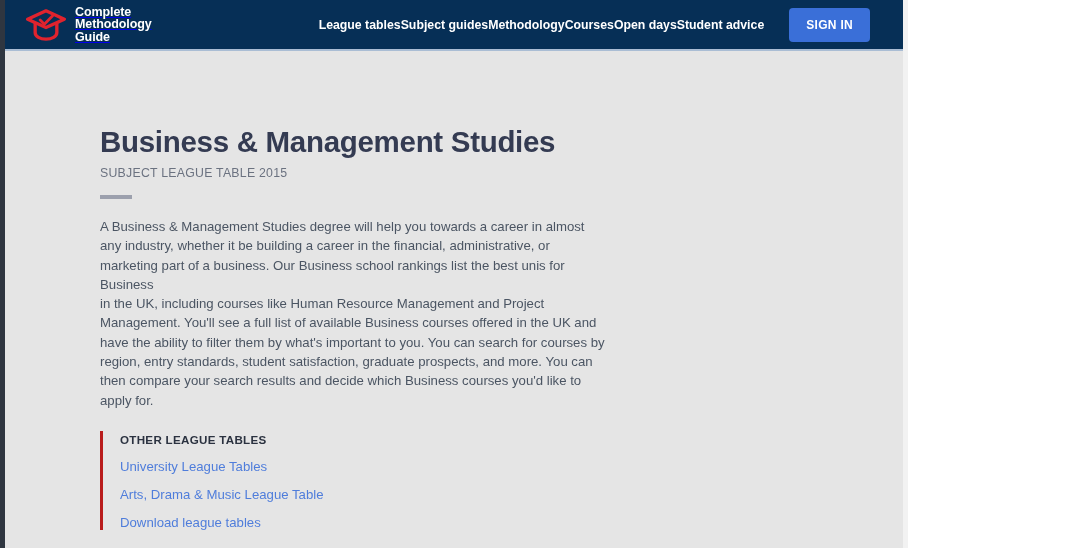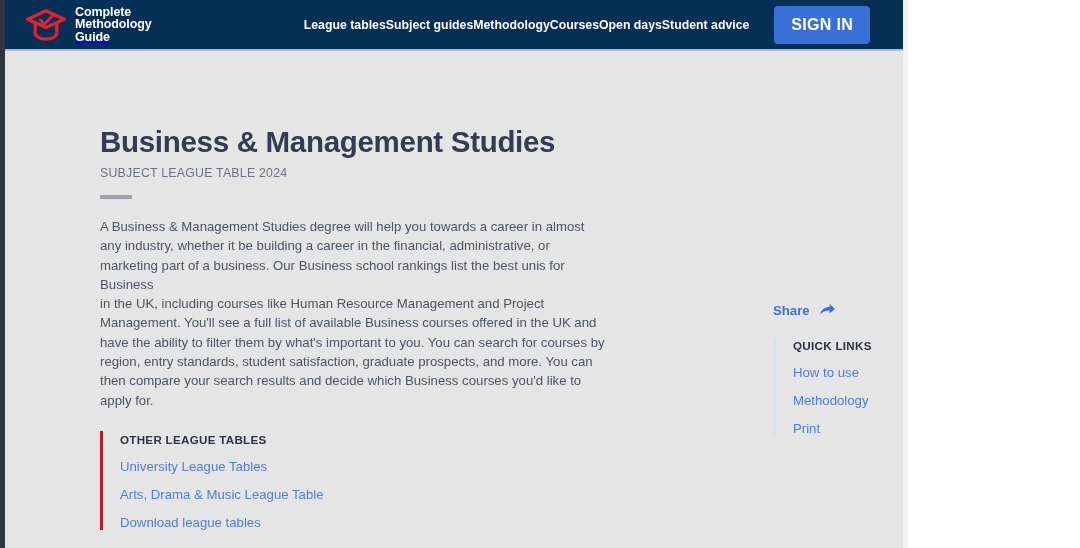--- a/index.html
+++ b/index.html
@@ -75,21 +75,21 @@
     font-size: 12.3px;
     font-weight: 600;
     text-decoration: none;
     white-space: nowrap;
   }
   .signin-btn {
     margin-left: 25px;
     margin-right: 38px;
     background: #3a6fd8;
     color: #ffffff;
-    font-size: 16px;
+    font-size: 12px;
     font-weight: bold;
     letter-spacing: 0.3px;
     border: none;
     border-radius: 4px;
     padding: 10px 17px;
     cursor: pointer;
     font-family: "Liberation Sans", sans-serif;
   }
 
   
@@ -235,21 +235,21 @@
       <a href="#">Courses</a>
       <a href="#">Open days</a>
       <a href="#">Student advice</a>
       <button class="signin-btn">SIGN IN</button>
     </nav>
   </header>
 
   <main id="content">
 
     <h1 id="page-title">Business &amp; Management Studies</h1>
-    <div id="subtitle">SUBJECT LEAGUE TABLE 2024</div>
+    <div id="subtitle">SUBJECT LEAGUE TABLE 2015</div>
     <div class="title-rule"></div>
 
     <p id="intro" style="white-space: pre-line;">A Business &amp; Management Studies degree will help you towards a career in almost any industry, whether it be building a career in the financial, administrative, or marketing part of a business. Our Business school rankings list the best unis for Business
 in the UK, including courses like Human Resource Management and Project
 Management. You'll see a full list of available Business courses offered in the UK and have the ability to filter them by what's important to you. You can search for courses by region, entry standards, student satisfaction, graduate prospects, and more. You can then compare your search results and decide which Business courses you'd like to apply for.</p>
 
     <section class="link-block">
       <div class="block-title">OTHER LEAGUE TABLES</div>
       <a href="#">University League Tables</a>
       <a href="#">Arts, Drama &amp; Music League Table</a>
@@ -257,32 +257,15 @@
     </section>
 
     <div id="view-less">
       <span class="minus">–</span>
       <span class="vl-label">View less</span>
     </div>
 
     
 
     
-    <aside id="right-rail">
-
-      <div id="share-row">
-        <span class="share-label">Share</span>
-        <svg width="17" height="15" viewBox="0 0 17 15">
-          <path d="M1 11.5 C2.6 5.8 6.4 4.1 10.6 4.0 L10.6 1 L16 6.0 L10.6 10.6 L10.6 7.6 C6.6 7.6 3.4 8.8 1 11.5 Z" fill="#3f6fd6"></path>
-        </svg>
-      </div>
-
-      <section class="quick-links">
-        <div class="block-title">QUICK LINKS</div>
-        <a href="#">How to use</a>
-        <a href="#">Methodology</a>
-        <a href="#">Print</a>
-      </section>
-
-    </aside>
 
   </main>
 </div>
 
 </body></html>

